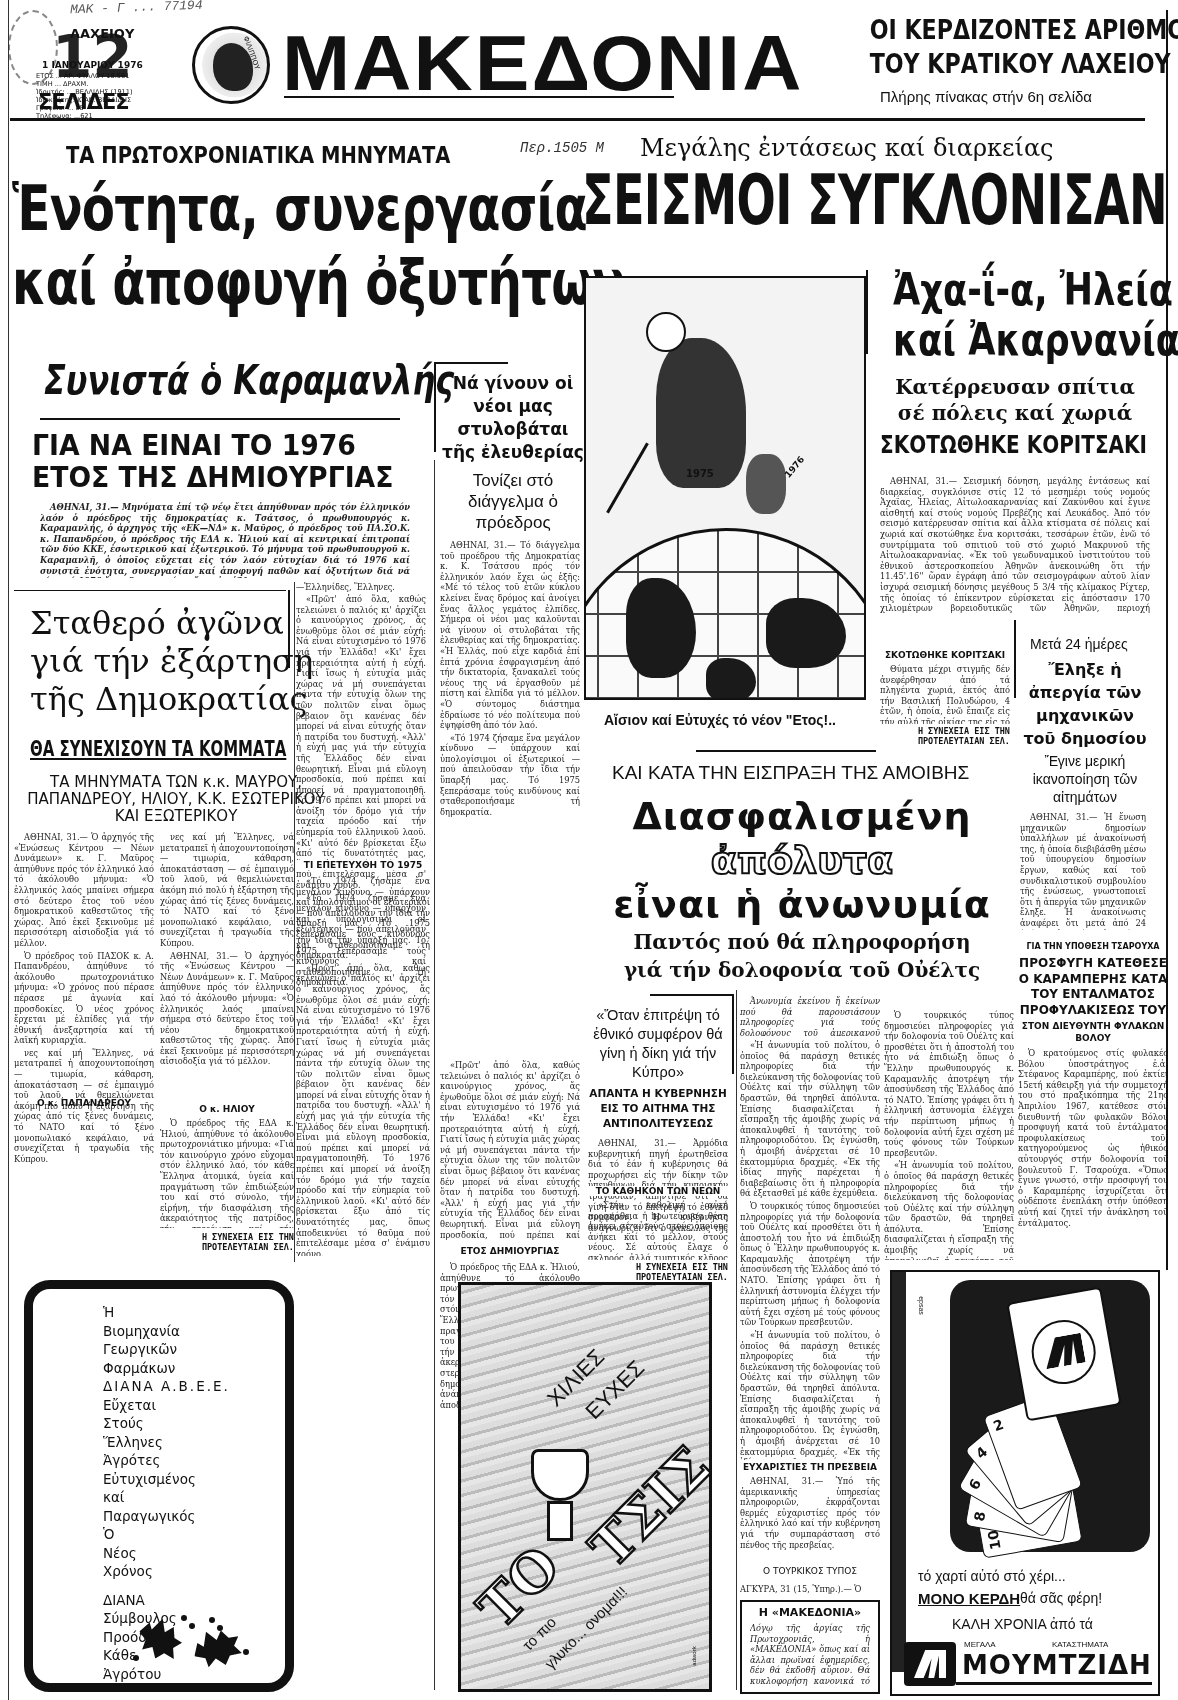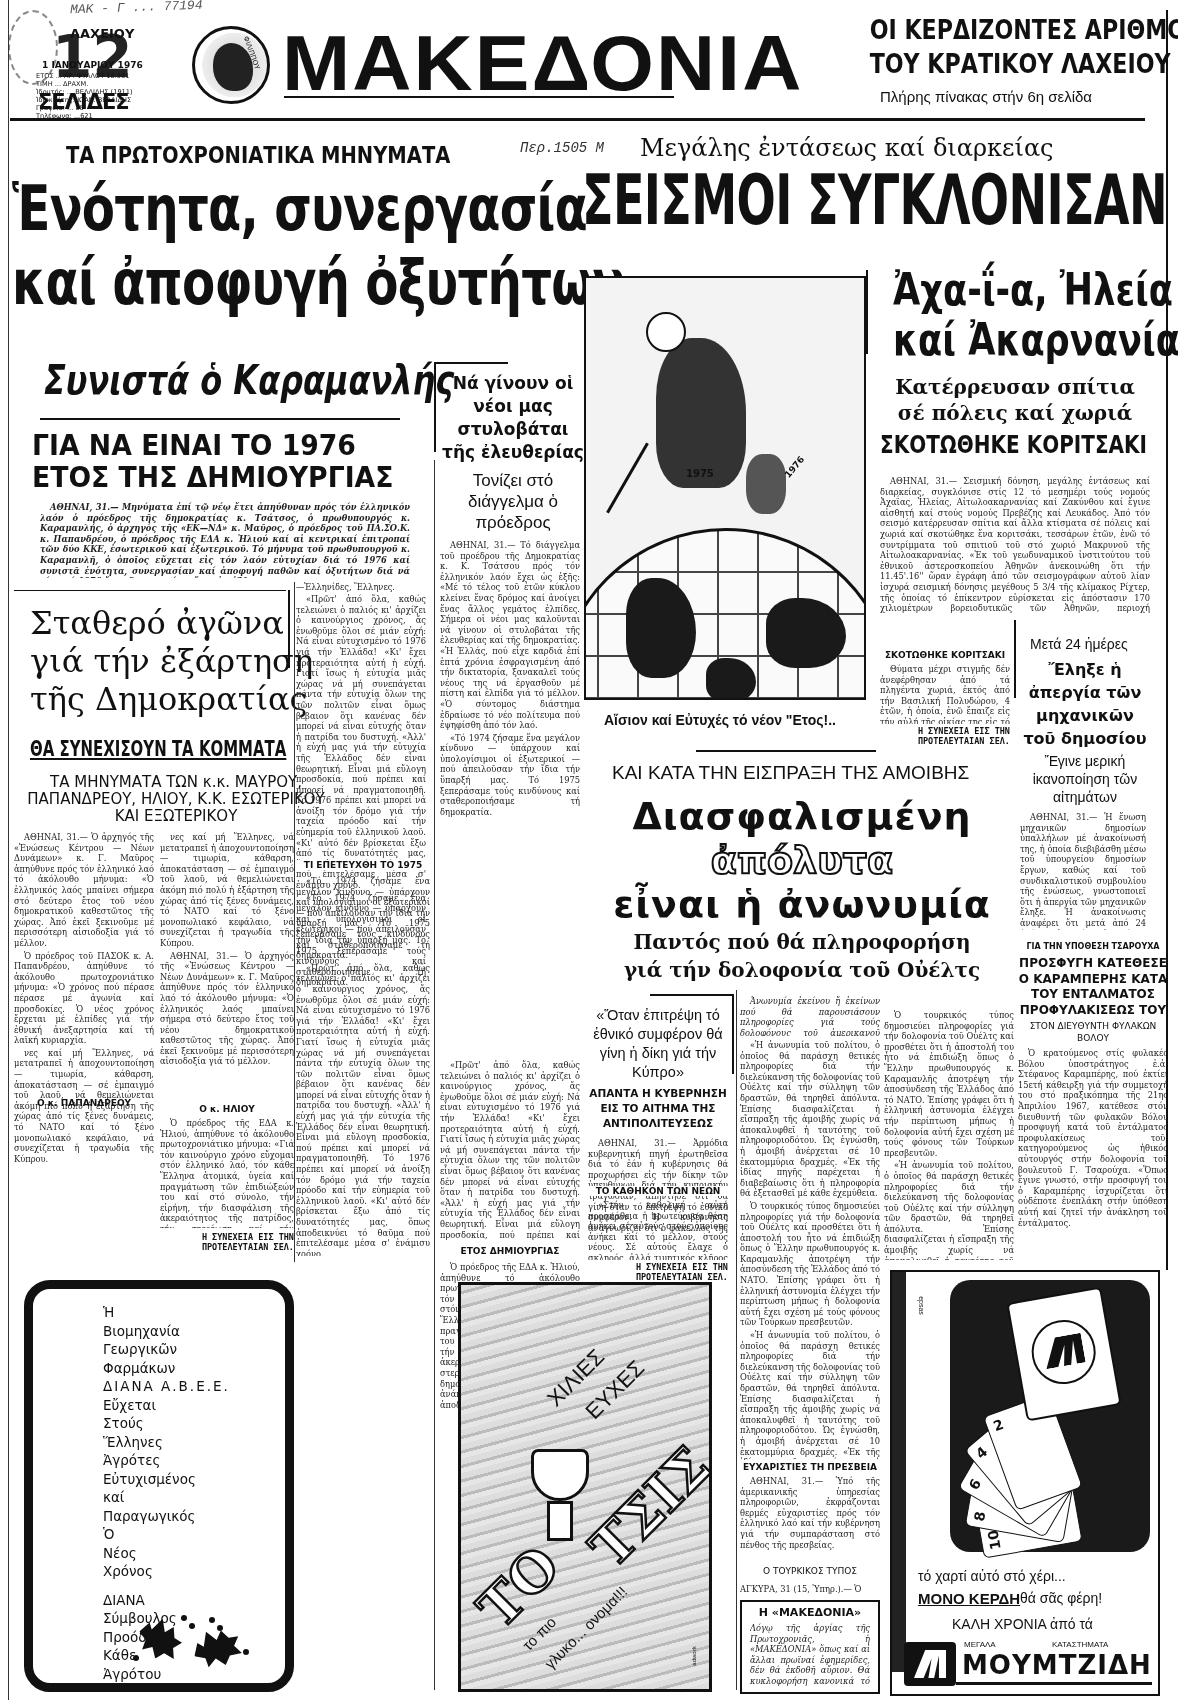--- a/index.html
+++ b/index.html
@@ -226,21 +226,21 @@
   <div class="body-text" style="font-style:italic;height:64px;">Λόγῳ τῆς ἀργίας τῆς Πρωτοχρονιᾶς, ἡ «ΜΑΚΕΔΟΝΙΑ» ὅπως καί αἱ ἄλλαι πρωϊναί ἐφημερίδες, δέν θά ἐκδοθῆ αὔριον. Θά κυκλοφορήση κανονικά τό Σάββατο.</div>
 </div>
 
 <div class="abs body-text" style="left:884px;top:1010px;width:130px;height:250px;">
   <p>Ὁ τουρκικός τύπος δημοσιεύει πληροφορίες γιά τήν δολοφονία τοῦ Οὐέλτς καί προσθέτει ὅτι ἡ ἀποστολή του ἦτο νά ἐπιδιώξη ὅπως ὁ Ἕλλην πρωθυπουργός κ. Καραμανλῆς ἀποτρέψη τήν ἀποσύνδεση τῆς Ἑλλάδος ἀπό τό ΝΑΤΟ. Ἐπίσης γράφει ὅτι ἡ ἑλληνική ἀστυνομία ἐλέγχει τήν περίπτωση μήπως ἡ δολοφονία αὐτή ἔχει σχέση μέ τούς φόνους τῶν Τούρκων πρεσβευτῶν.</p>
   <p>«Ἡ ἀνωνυμία τοῦ πολίτου, ὁ ὁποῖος θά παράσχη θετικές πληροφορίες διά τήν διελεύκανση τῆς δολοφονίας τοῦ Οὐέλτς καί τήν σύλληψη τῶν δραστῶν, θά τηρηθεῖ ἀπόλυτα. Ἐπίσης διασφαλίζεται ἡ εἴσπραξη τῆς ἀμοιβῆς χωρίς νά ἀποκαλυφθεῖ ἡ ταυτότης τοῦ πληροφοριοδότου. Ὡς ἐγνώσθη, ἡ ἀμοιβή ἀνέρχεται σέ 10 ἑκατομμύρια δραχμές. «Ἐκ τῆς ἰδίας πηγῆς παρέχεται ἡ διαβεβαίωσις ὅτι ἡ πληροφορία θά ἐξετασθεῖ μέ κάθε ἐχεμύθεια.</p>
 </div>
 
 <div class="abs cond" style="left:1018px;top:942px;width:150px;font-size:8px;font-weight:700;text-align:center;">ΓΙΑ ΤΗΝ ΥΠΟΘΕΣΗ ΤΣΑΡΟΥΧΑ</div>
 <div class="abs cond" style="left:1018px;top:956px;width:150px;font-size:12px;font-weight:700;line-height:15.5px;text-align:center;">ΠΡΟΣΦΥΓΗ ΚΑΤΕΘΕΣΕ Ο ΚΑΡΑΜΠΕΡΗΣ ΚΑΤΑ ΤΟΥ ΕΝΤΑΛΜΑΤΟΣ ΠΡΟΦΥΛΑΚΙΣΕΩΣ ΤΟΥ</div>
-<div class="abs cond" style="left:1018px;top:1020px;width:150px;font-size:9px;font-weight:400;line-height:12px;text-align:center;">ΣΤΟΝ ΔΙΕΥΘΥΝΤΗ ΦΥΛΑΚΩΝ ΒΟΛΟΥ</div>
+<div class="abs cond" style="left:1018px;top:1020px;width:150px;font-size:9px;font-weight:700;line-height:12px;text-align:center;">ΣΤΟΝ ΔΙΕΥΘΥΝΤΗ ΦΥΛΑΚΩΝ ΒΟΛΟΥ</div>
 <div class="abs body-text" style="left:1018px;top:1048px;width:150px;height:206px;">
   <p>Ὁ κρατούμενος στίς φυλακές Βόλου ὑποστράτηγος ἐ.ἀ. Στέφανος Καραμπέρης, πού ἐκτίει 15ετή κάθειρξη γιά τήν συμμετοχή του στό πραξικόπημα τῆς 21ης Ἀπριλίου 1967, κατέθεσε στόν διευθυντή τῶν φυλακῶν Βόλου προσφυγή κατά τοῦ ἐντάλματος προφυλακίσεως τοῦ, κατηγορούμενος ὡς ἠθικός αὐτουργός στήν δολοφονία τοῦ βουλευτοῦ Γ. Τσαρούχα. «Ὅπως ἔγινε γνωστό, στήν προσφυγή του ὁ Καραμπέρης ἰσχυρίζεται ὅτι οὐδέποτε ἐνεπλάκη στήν ὑπόθεση αὐτή καί ζητεῖ τήν ἀνάκληση τοῦ ἐντάλματος.</p>
 </div>
 
 <div class="ad-box" style="left:24px;top:1280px;width:270px;height:412px;">
   <div class="abs ad-list" style="left:70px;top:14px;">
     <div>Ἡ</div>
     <div>Βιομηχανία</div>
     <div>Γεωργικῶν</div>
     <div>Φαρμάκων</div>

